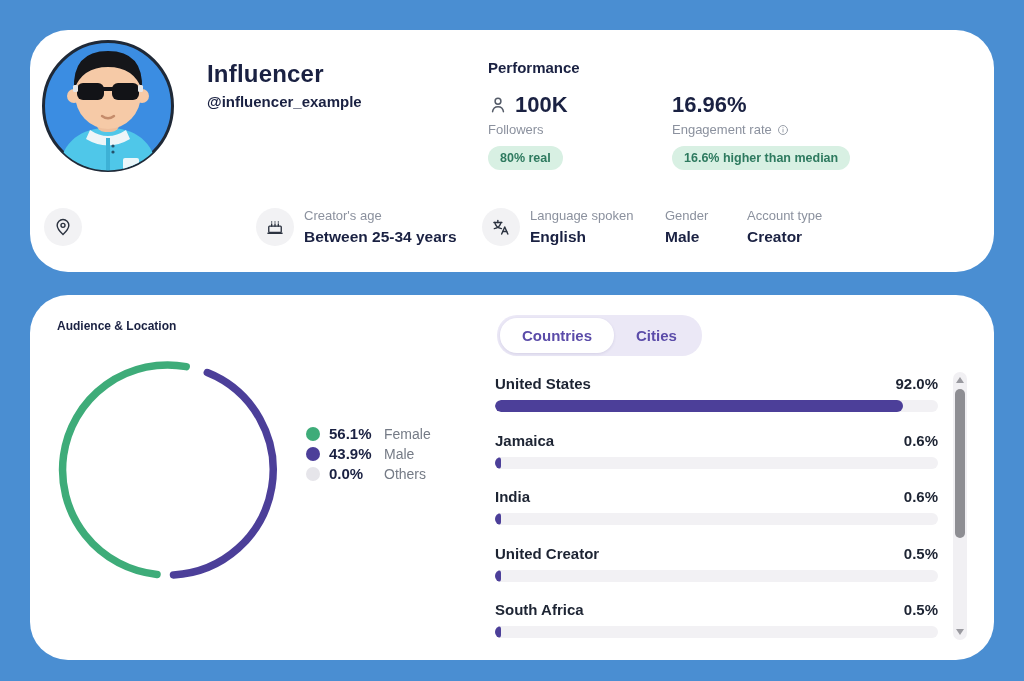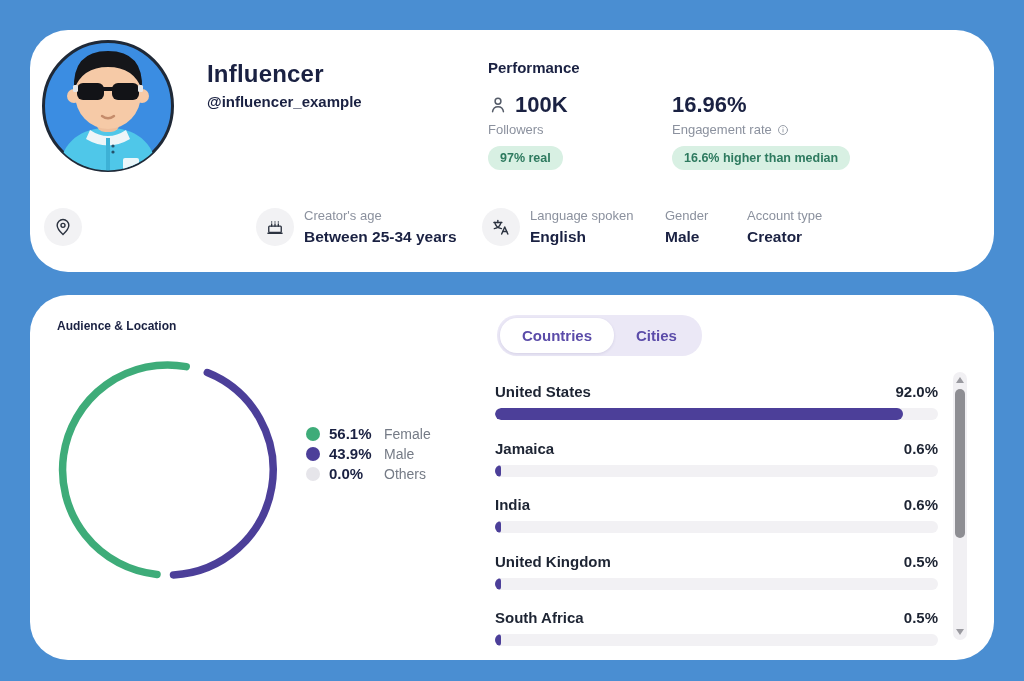--- a/index.html
+++ b/index.html
@@ -40,21 +40,21 @@
   .legend { position:absolute; left:276px; top:130px; display:flex; flex-direction:column; gap:3px; }
   .lrow { display:flex; align-items:center; gap:9px; }
   .ldot { width:14px; height:14px; border-radius:50%; flex:none; }
   .lpct { font-size:15px; font-weight:bold; color:var(--text-dark); min-width:46px; }
   .llabel { font-size:14px; color:#757b86; }
 
   .tabs { position:absolute; left:467px; top:20px; background:var(--tab-bg); border-radius:20px; padding:3px; display:flex; }
   .tab { border:none; background:transparent; color:var(--tab-text); font-family:inherit; font-size:15px; font-weight:bold; padding:9px 22px; border-radius:17px; cursor:pointer; }
   .tab.active { background:#fff; box-shadow:0 1px 3px rgba(60,50,120,.12); }
 
-  .clist { position:absolute; left:465px; top:8px; width:443px; height:342px; }
+  .clist { position:absolute; left:465px; top:0; width:443px; height:342px; }
   .crow { position:absolute; left:0; width:100%; }
   .cname { position:absolute; left:0; top:0; font-size:15px; font-weight:600; color:#1d2433; }
   .cpct { position:absolute; right:0; top:0; font-size:15px; font-weight:600; color:#1d2433; }
   .cbar { position:absolute; left:0; top:25px; width:100%; height:12px; border-radius:6px; background:var(--bar-track); overflow:hidden; }
   .cfill { height:100%; border-radius:6px; background:var(--purple); }
 
   .scrollbar { position:absolute; left:923px; top:77px; width:14px; height:268px; background:#f1f0f3; border-radius:7px; }
   .sb-up, .sb-down { position:absolute; left:3px; width:0; height:0; border-left:4px solid transparent; border-right:4px solid transparent; }
   .sb-up { top:5px; border-bottom:6px solid #9a9aa0; }
   .sb-down { bottom:5px; border-top:6px solid #9a9aa0; }
@@ -146,21 +146,21 @@
             <svg>
               <use href="#sym-user"></use>
             </svg>
           </span>
       <span class="mval">100K</span>
     </div>
     <div class="mlabel">
       <span>Followers</span>
 
     </div>
-    <div class="badge">97% real</div>
+    <div class="badge">80% real</div>
   </div>
       <div class="metric m1">
     <div class="metric-top">
 
       <span class="mval">16.96%</span>
     </div>
     <div class="mlabel">
       <span>Engagement rate</span>
       <span class="info">
             <svg>
@@ -279,21 +279,21 @@
     </div>
   </div>
       <div class="crow" style="top: 193px;">
     <div class="cname">India</div>
     <div class="cpct">0.6%</div>
     <div class="cbar">
       <div class="cfill" style="width: 1.3%;"></div>
     </div>
   </div>
       <div class="crow" style="top: 249.5px;">
-    <div class="cname">United Kingdom</div>
+    <div class="cname">United Creator</div>
     <div class="cpct">0.5%</div>
     <div class="cbar">
       <div class="cfill" style="width: 1.3%;"></div>
     </div>
   </div>
       <div class="crow" style="top: 306px;">
     <div class="cname">South Africa</div>
     <div class="cpct">0.5%</div>
     <div class="cbar">
       <div class="cfill" style="width: 1.3%;"></div>

